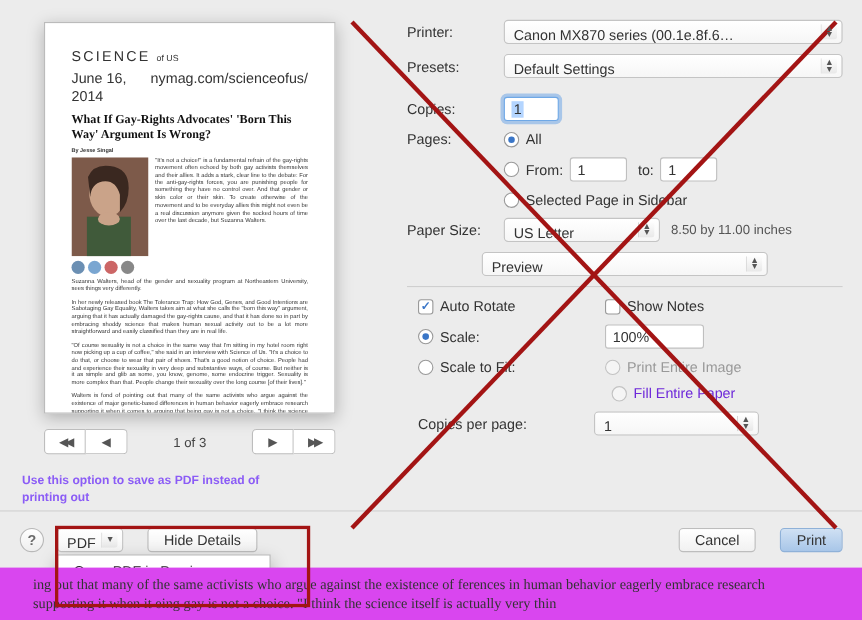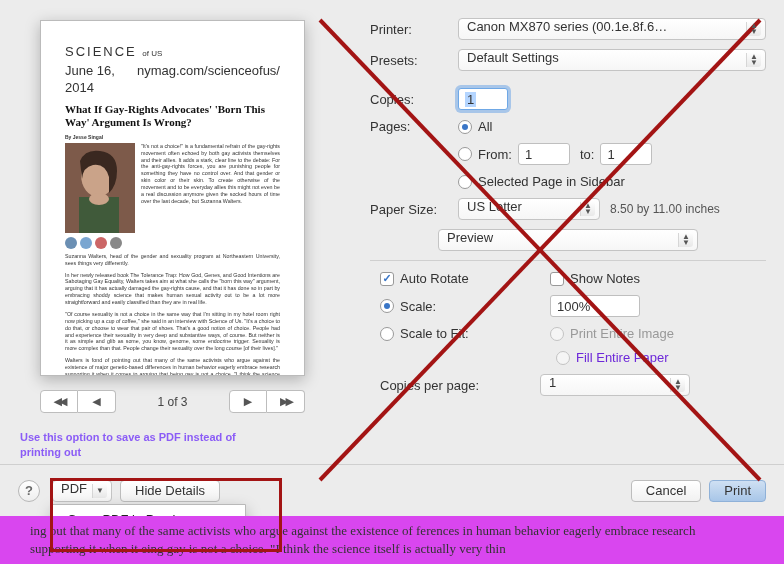--- a/index.html
+++ b/index.html
@@ -23,37 +23,37 @@
 .pager{display:flex;align-items:center;justify-content:space-between;width:265px;margin-top:14px}
 .pager .btns{display:flex}
 .pager .seg{width:38px;height:23px;background:#fff;border:1px solid #bdbdbd;display:flex;align-items:center;justify-content:center;color:#555;font-size:11px}
 .pager .seg:first-child{border-radius:4px 0 0 4px}
 .pager .seg:last-child{border-radius:0 4px 4px 0;border-left:none}
 .pager .seg.dbl{letter-spacing:-3px}
 .pager .count{font-size:12px;color:#444}
 .opts{position:absolute;left:370px;top:18px;right:18px}
 .row{display:flex;align-items:center;margin-bottom:9px}
 .row .lbl{width:88px;padding-right:10px;color:#333}
-.select{height:22px;background:linear-gradient(#fff,#f6f6f6);border:1px solid #c4c4c4;border-radius:4px;display:flex;align-items:flex-start;padding:0 22px 0 8px;position:relative;min-width:140px}
+.select{height:22px;background:linear-gradient(#fff,#f6f6f6);border:1px solid #c4c4c4;border-radius:4px;display:flex;align-items:flex-end;padding:0 22px 0 8px;position:relative;min-width:140px}
 .select::after{content:"";position:absolute;right:4px;top:3px;bottom:3px;width:14px;background:linear-gradient(#fdfdfd,#e8e8e8);border-left:1px solid #d6d6d6;border-radius:0 3px 3px 0}
 .select .chev{position:absolute;right:7px;top:50%;transform:translateY(-50%);font-size:8px;color:#555;z-index:1;line-height:6px;text-align:center}
 .input{height:22px;background:#fff;border:1px solid #bfbfbf;border-radius:3px;padding:0 6px;display:flex;align-items:center}
 .input.focus{border-color:#6fa8e6;box-shadow:0 0 0 3px rgba(99,160,230,.5)}
 .radio,.chk{width:14px;height:14px;border:1px solid #999;background:#fff;display:inline-flex;align-items:center;justify-content:center;margin-right:6px;flex:none}
 .radio{border-radius:50%}
 .radio.on::after{content:"";width:6px;height:6px;border-radius:50%;background:#3a76c7}
 .chk{border-radius:3px}
 .chk.on::after{content:"✓";font-size:11px;color:#3a76c7;font-weight:700}
 .orient{display:flex;gap:8px}
 .orient .ob{width:36px;height:30px;border:1px solid #bdbdbd;border-radius:4px;background:linear-gradient(#fdfdfd,#ececec);display:flex;align-items:center;justify-content:center}
 .orient .ob svg{width:16px;height:20px}
 .hr{height:1px;background:#cfcfcf;margin:6px 0 10px;width:100%}
 .bottom-bar{position:absolute;left:0;right:0;bottom:48px;height:52px;border-top:1px solid #cfcfcf;display:flex;align-items:center;padding:0 18px;background:#ececec}
 .help{width:22px;height:22px;border-radius:50%;border:1px solid #b8b8b8;background:linear-gradient(#fff,#eee);display:flex;align-items:center;justify-content:center;color:#6a6a6a;font-weight:700;margin-right:12px}
-.btn{height:22px;padding:0 14px;border:1px solid #bdbdbd;border-radius:4px;background:linear-gradient(#fff,#f1f1f1);display:inline-flex;align-items:center;margin-left:8px}
+.btn{height:22px;padding:0 14px;border:1px solid #bdbdbd;border-radius:4px;background:linear-gradient(#fff,#f1f1f1);display:inline-flex;align-items:center;margin-left:22px}
 .btn.def{background:linear-gradient(#cfe0f3,#a8c6e8);border-color:#8fb1d8}
 .pdf-wrap{position:relative}
 .pdf-menu{position:absolute;left:0;top:24px;background:#fff;border:1px solid #b9b9b9;border-radius:0 0 5px 5px;box-shadow:0 6px 16px rgba(0,0,0,.28);padding:4px 0;min-width:194px}
 .pdf-menu .mi{padding:3px 14px;font-size:13px;color:#222}
 .pdf-menu .sep{height:1px;background:#ddd;margin:4px 0}
 .annot{position:absolute;left:20px;top:430px;width:230px;font-family:Verdana,sans-serif;font-size:11px;font-weight:700;color:#8b5cf6;line-height:1.35}
 .annot-box{position:absolute;left:50px;top:478px;width:232px;height:74px;border:3px solid #a31414}
 .redx{position:absolute;left:310px;top:10px;width:460px;height:480px;pointer-events:none}
 .bgdoc{position:absolute;left:0;right:0;bottom:0;height:48px;background:#d946ef;padding:6px 30px;font-family:Georgia,serif;font-size:13px;color:#333;line-height:1.35;overflow:hidden}
 </style>

